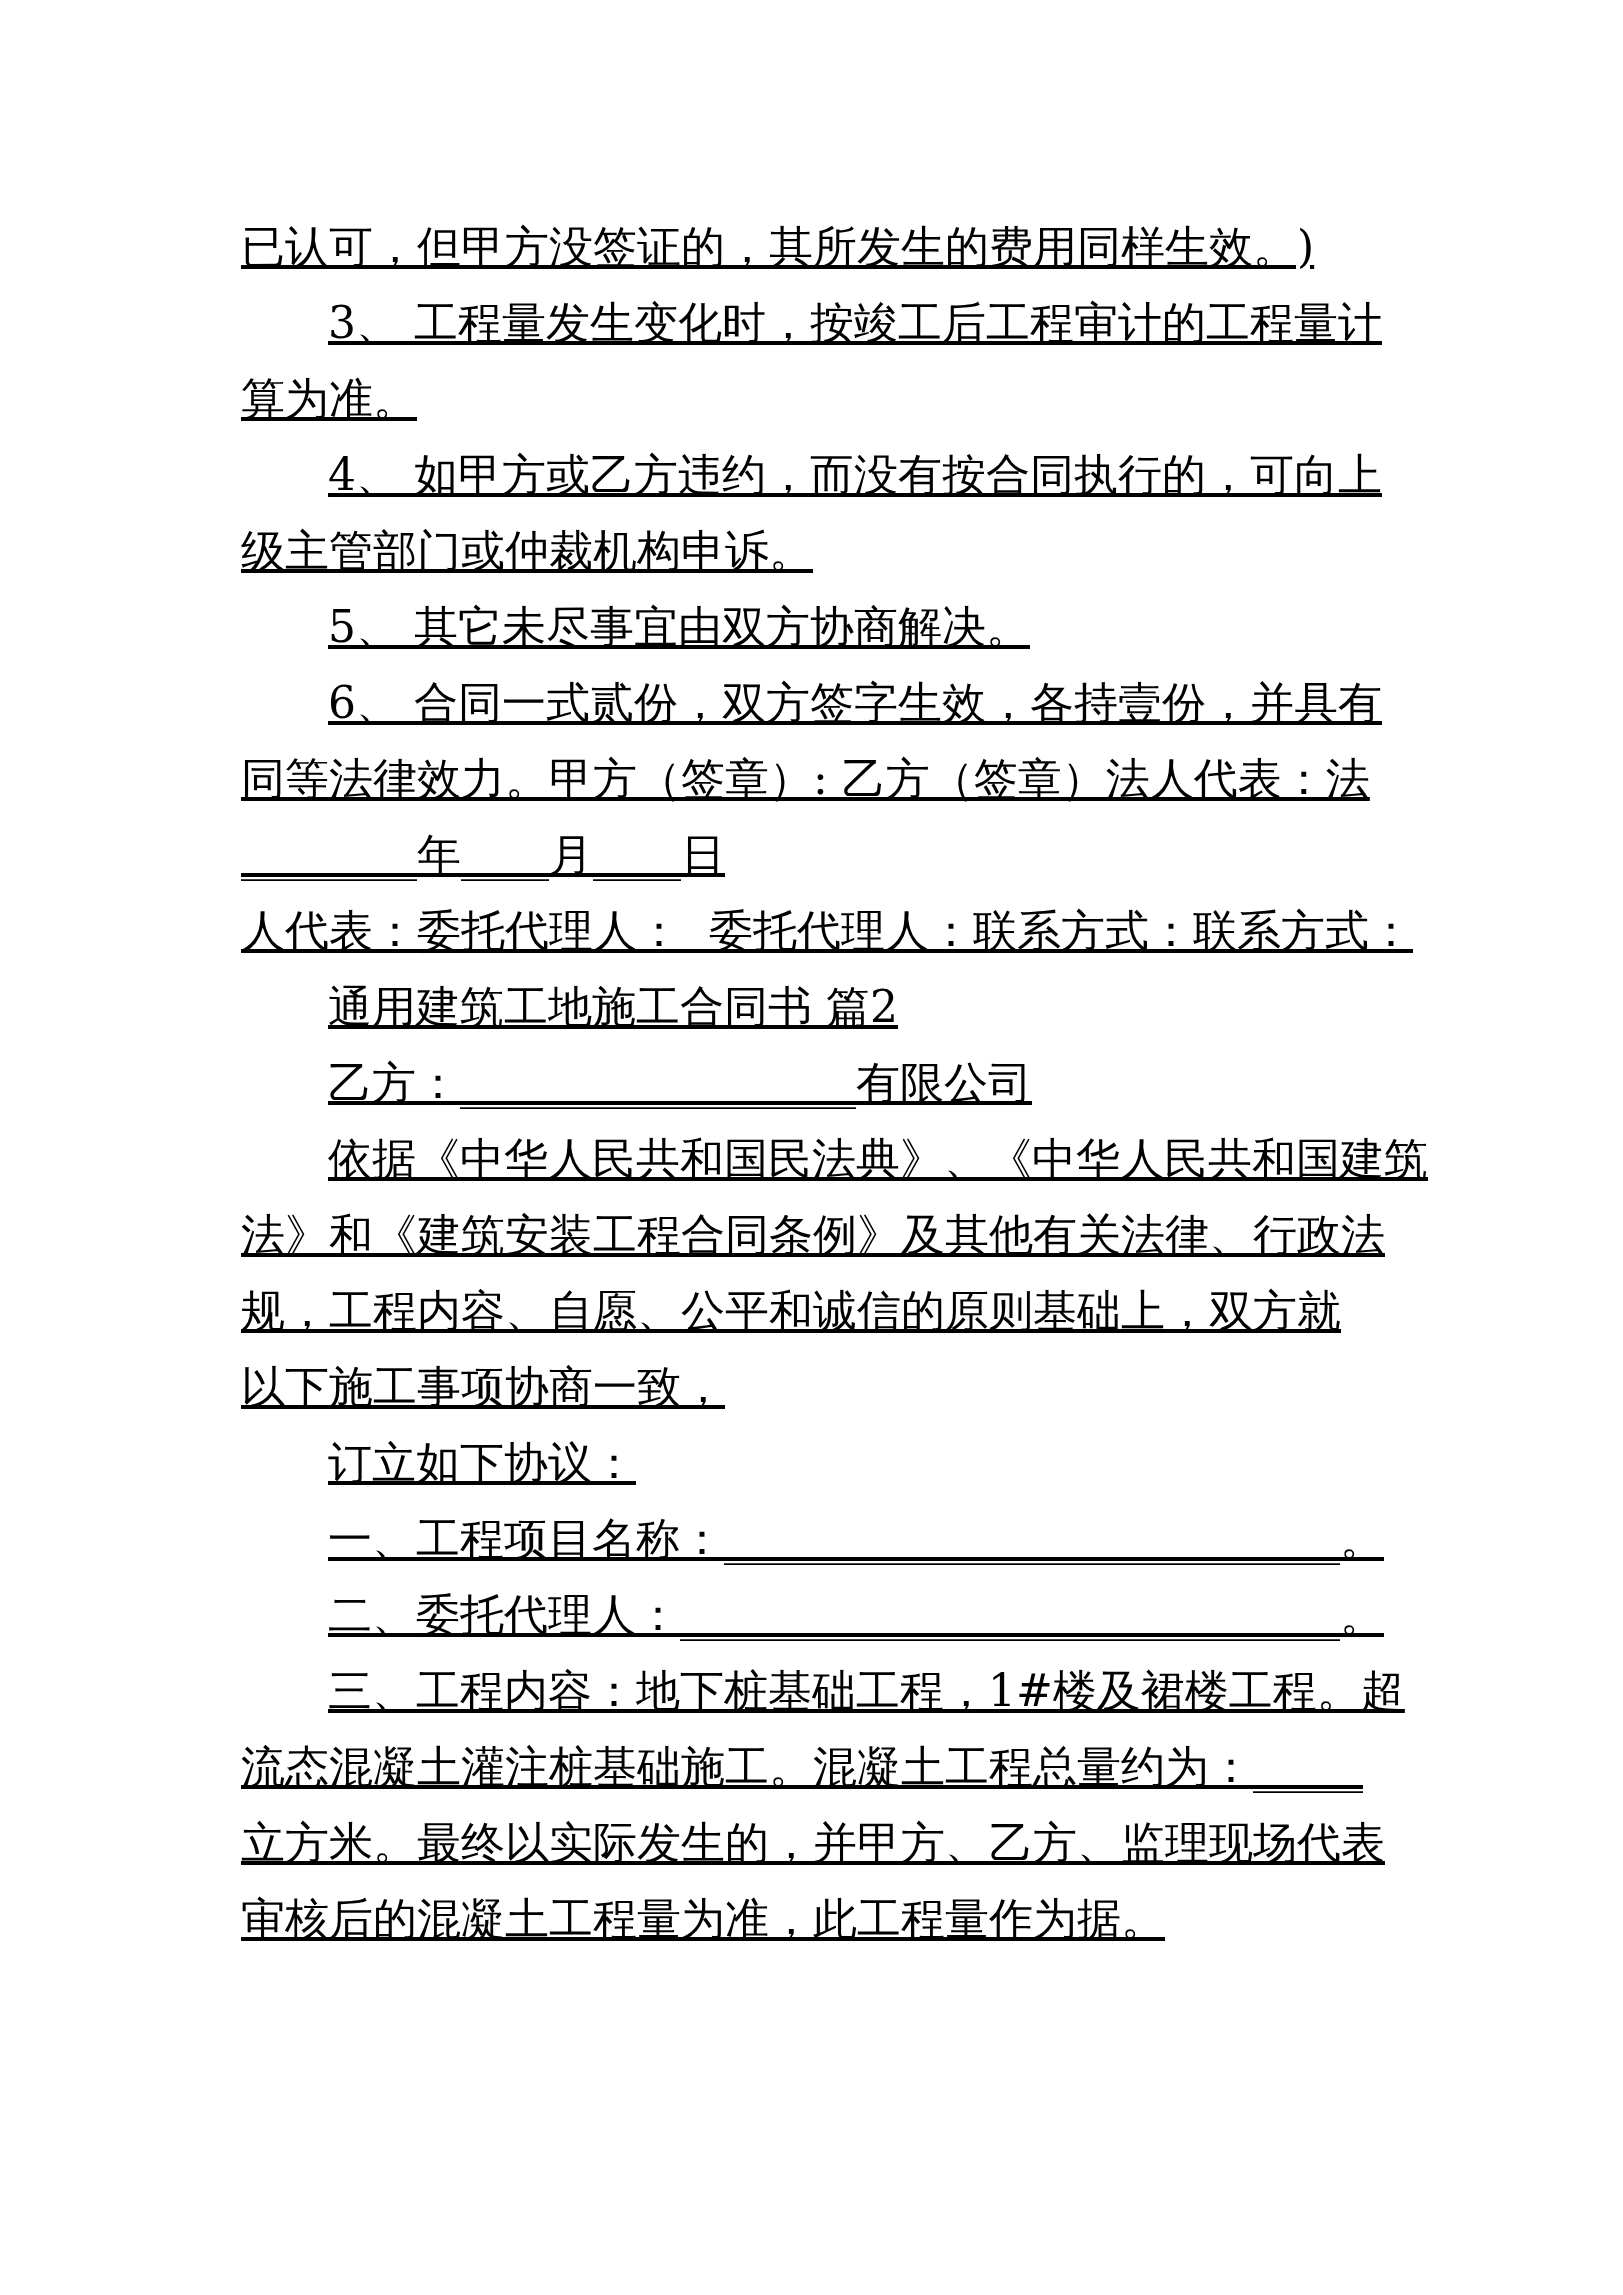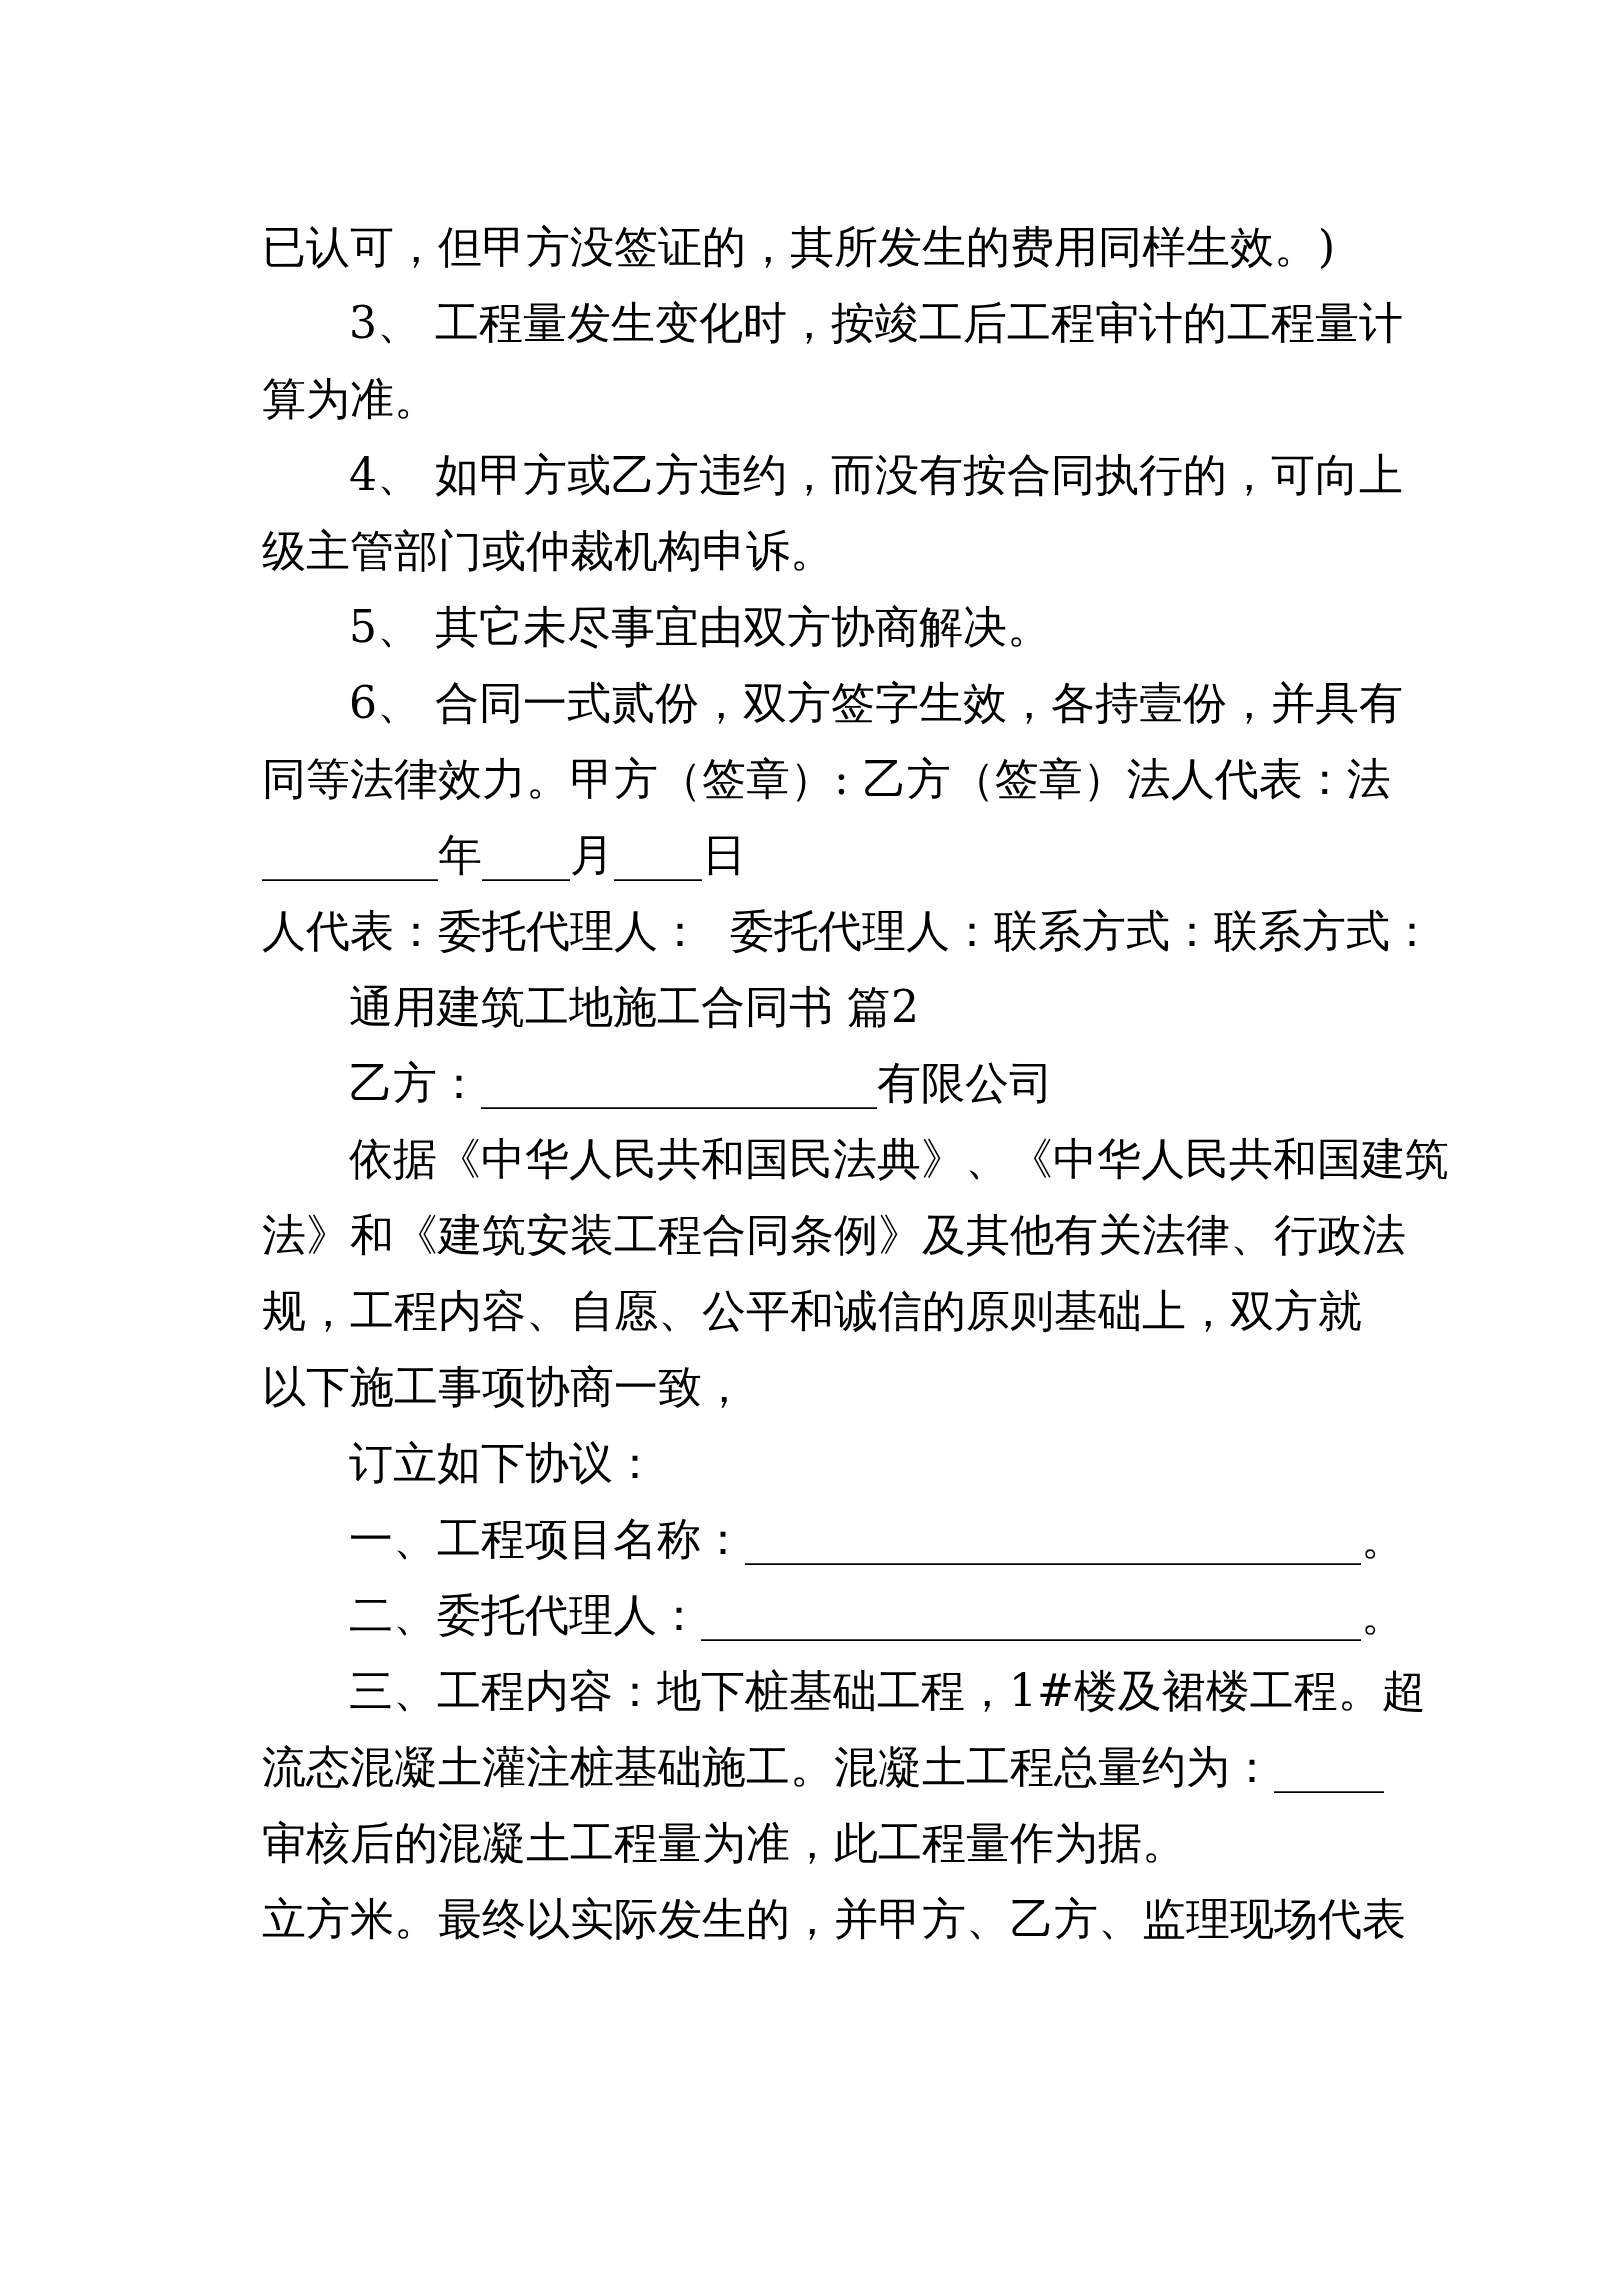--- a/index.html
+++ b/index.html
@@ -11,23 +11,24 @@
     position: relative;
     width: 1623px;
     height: 2295px;
     background: #ffffff;
     color: #000000;
     font-family: "DejaVu Serif", "Liberation Serif", serif;
     overflow: hidden;
   }
   .content {
     position: absolute;
-    left: 262px;
+    left: 241px;
     top: 209px;
     width: 1178px;
+    text-decoration: underline;
   }
   .line {
     height: 76px;
     line-height: 76px;
     font-size: 44px;
     white-space: pre;
     font-weight: normal;
   }
   .indent {
     padding-left: 87px;
@@ -52,17 +53,17 @@
     <div class="line indent">乙方：__________________有限公司</div>
     <div class="line indent">依据《中华人民共和国民法典》、《中华人民共和国建筑</div>
     <div class="line">法》和《建筑安装工程合同条例》及其他有关法律、行政法</div>
     <div class="line">规，工程内容、自愿、公平和诚信的原则基础上，双方就</div>
     <div class="line">以下施工事项协商一致，</div>
     <div class="line indent">订立如下协议：</div>
     <div class="line indent">一、工程项目名称：____________________________。</div>
     <div class="line indent">二、委托代理人：______________________________。</div>
     <div class="line indent">三、工程内容：地下桩基础工程，1#楼及裙楼工程。超</div>
     <div class="line">流态混凝土灌注桩基础施工。混凝土工程总量约为：_____</div>
+    <div class="line">立方米。最终以实际发生的，并甲方、乙方、监理现场代表</div>
     <div class="line">审核后的混凝土工程量为准，此工程量作为据。</div>
-    <div class="line">立方米。最终以实际发生的，并甲方、乙方、监理现场代表</div>
   </div>
 </div>
 
 
 </body></html>

